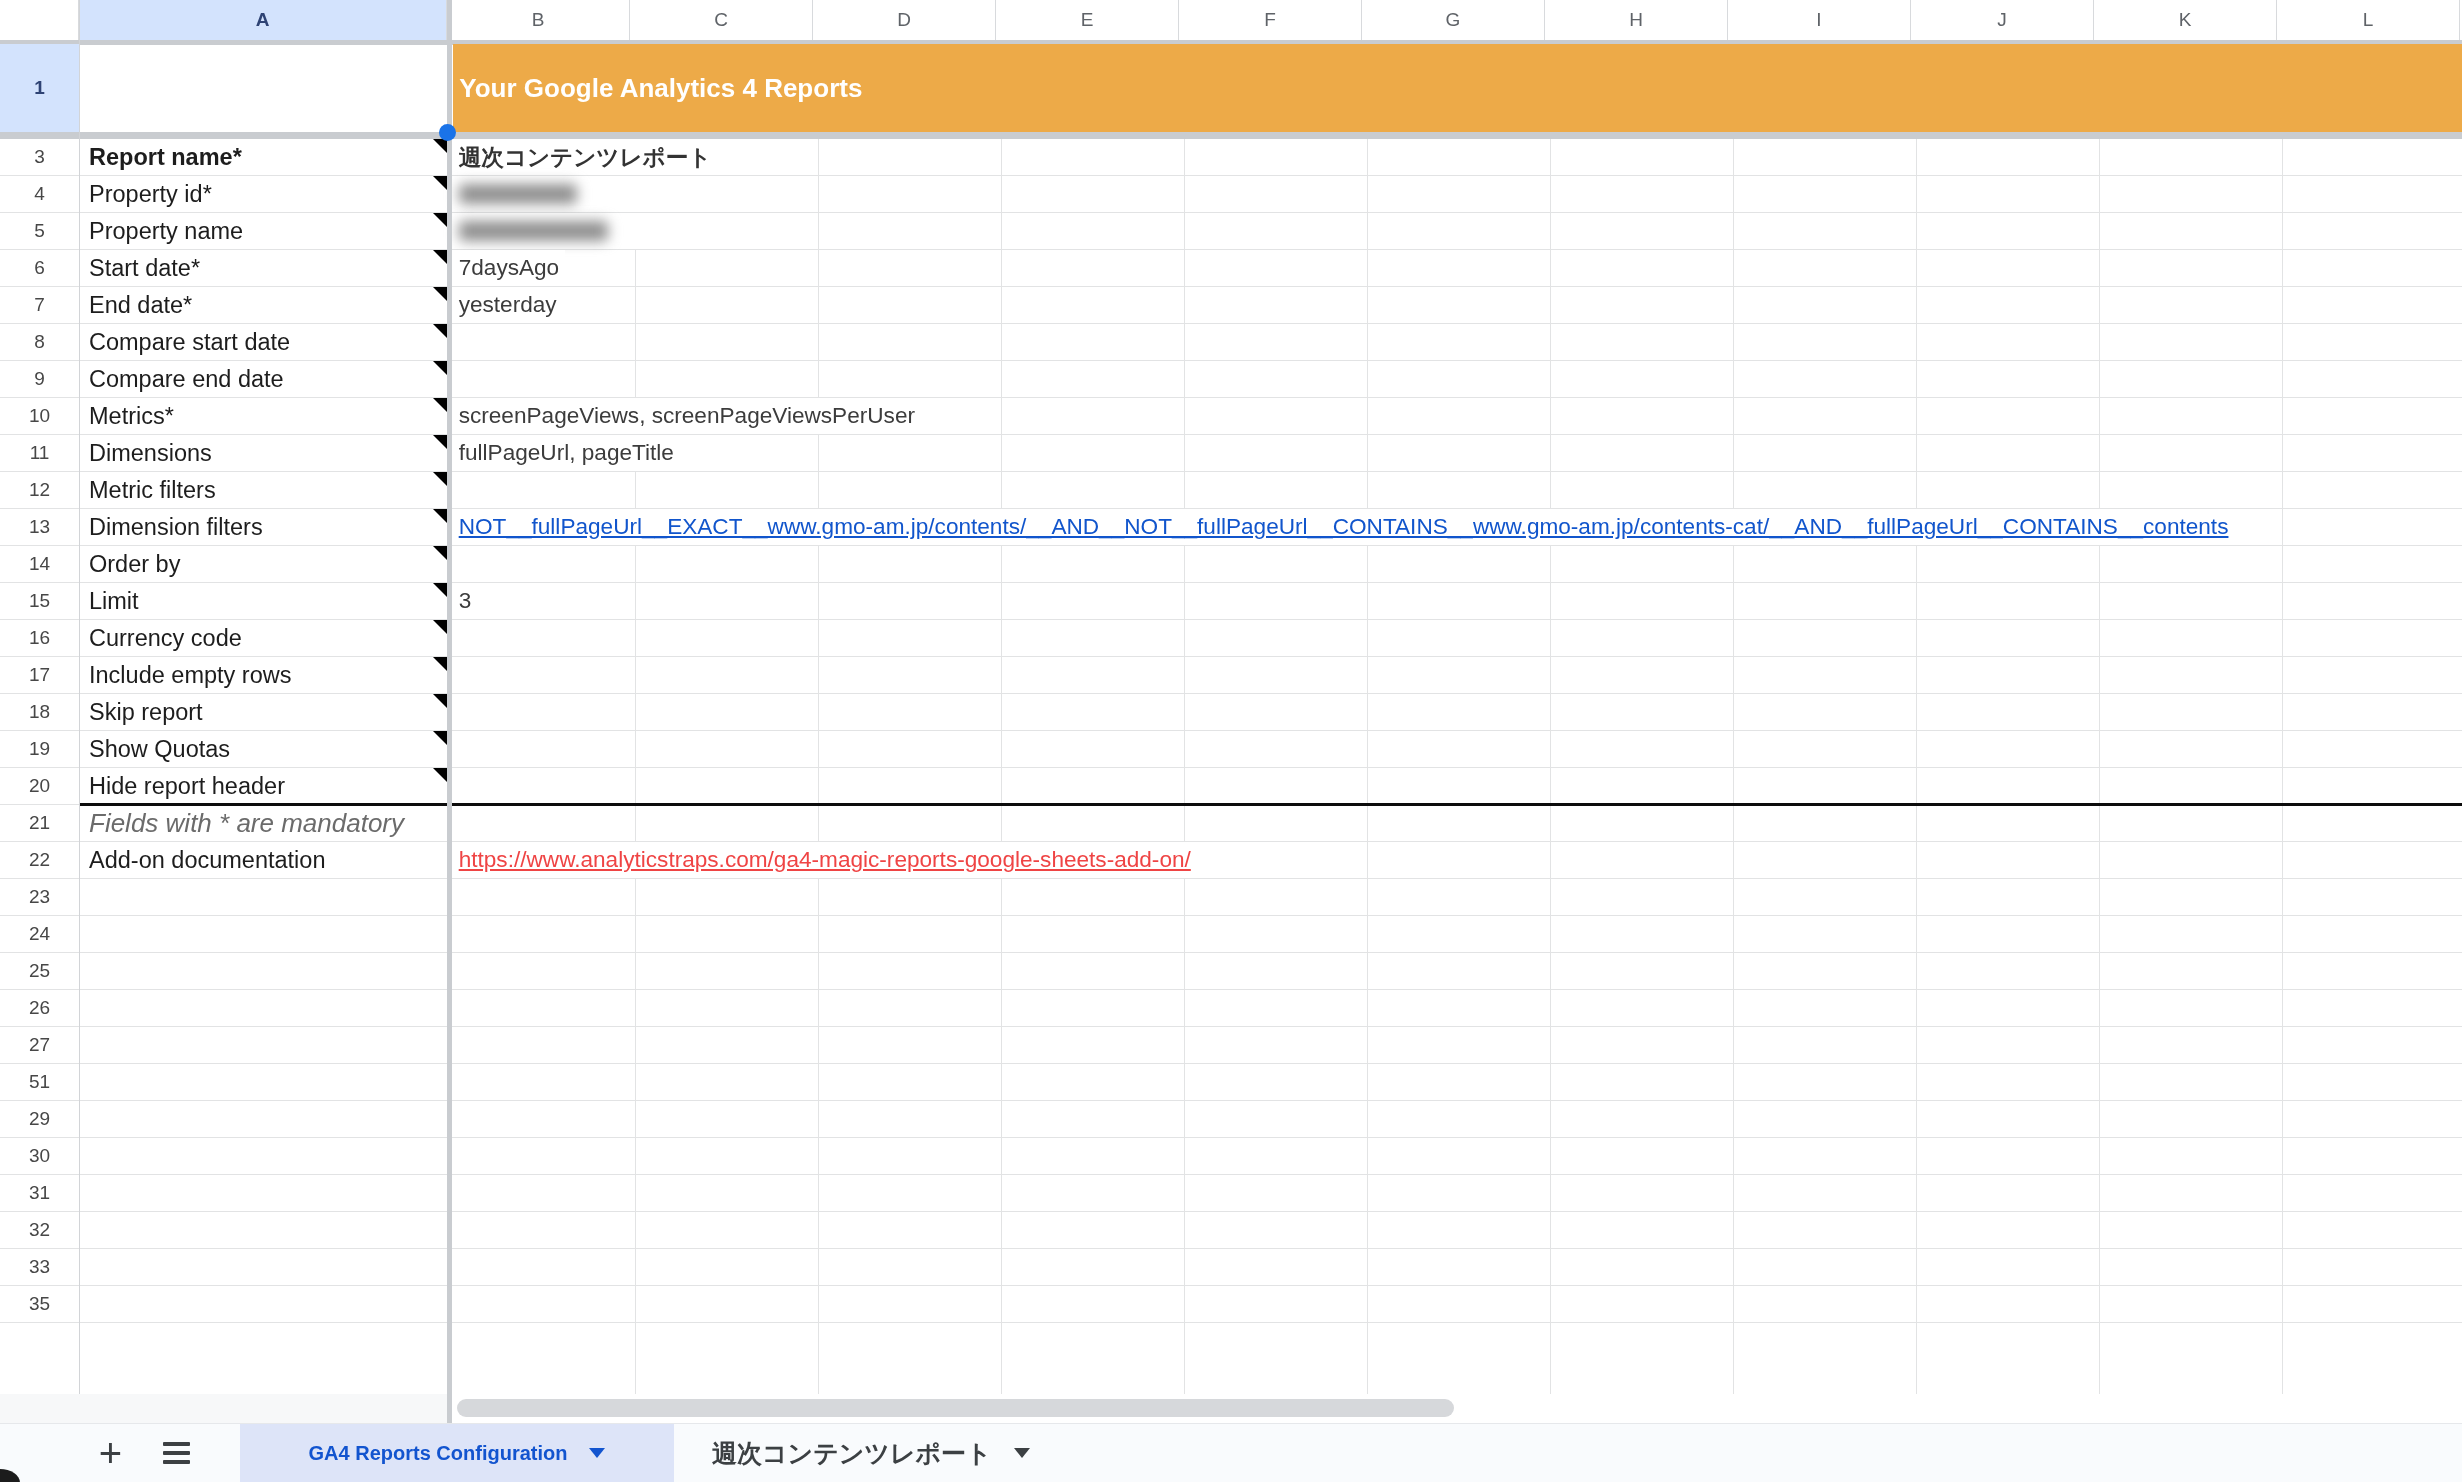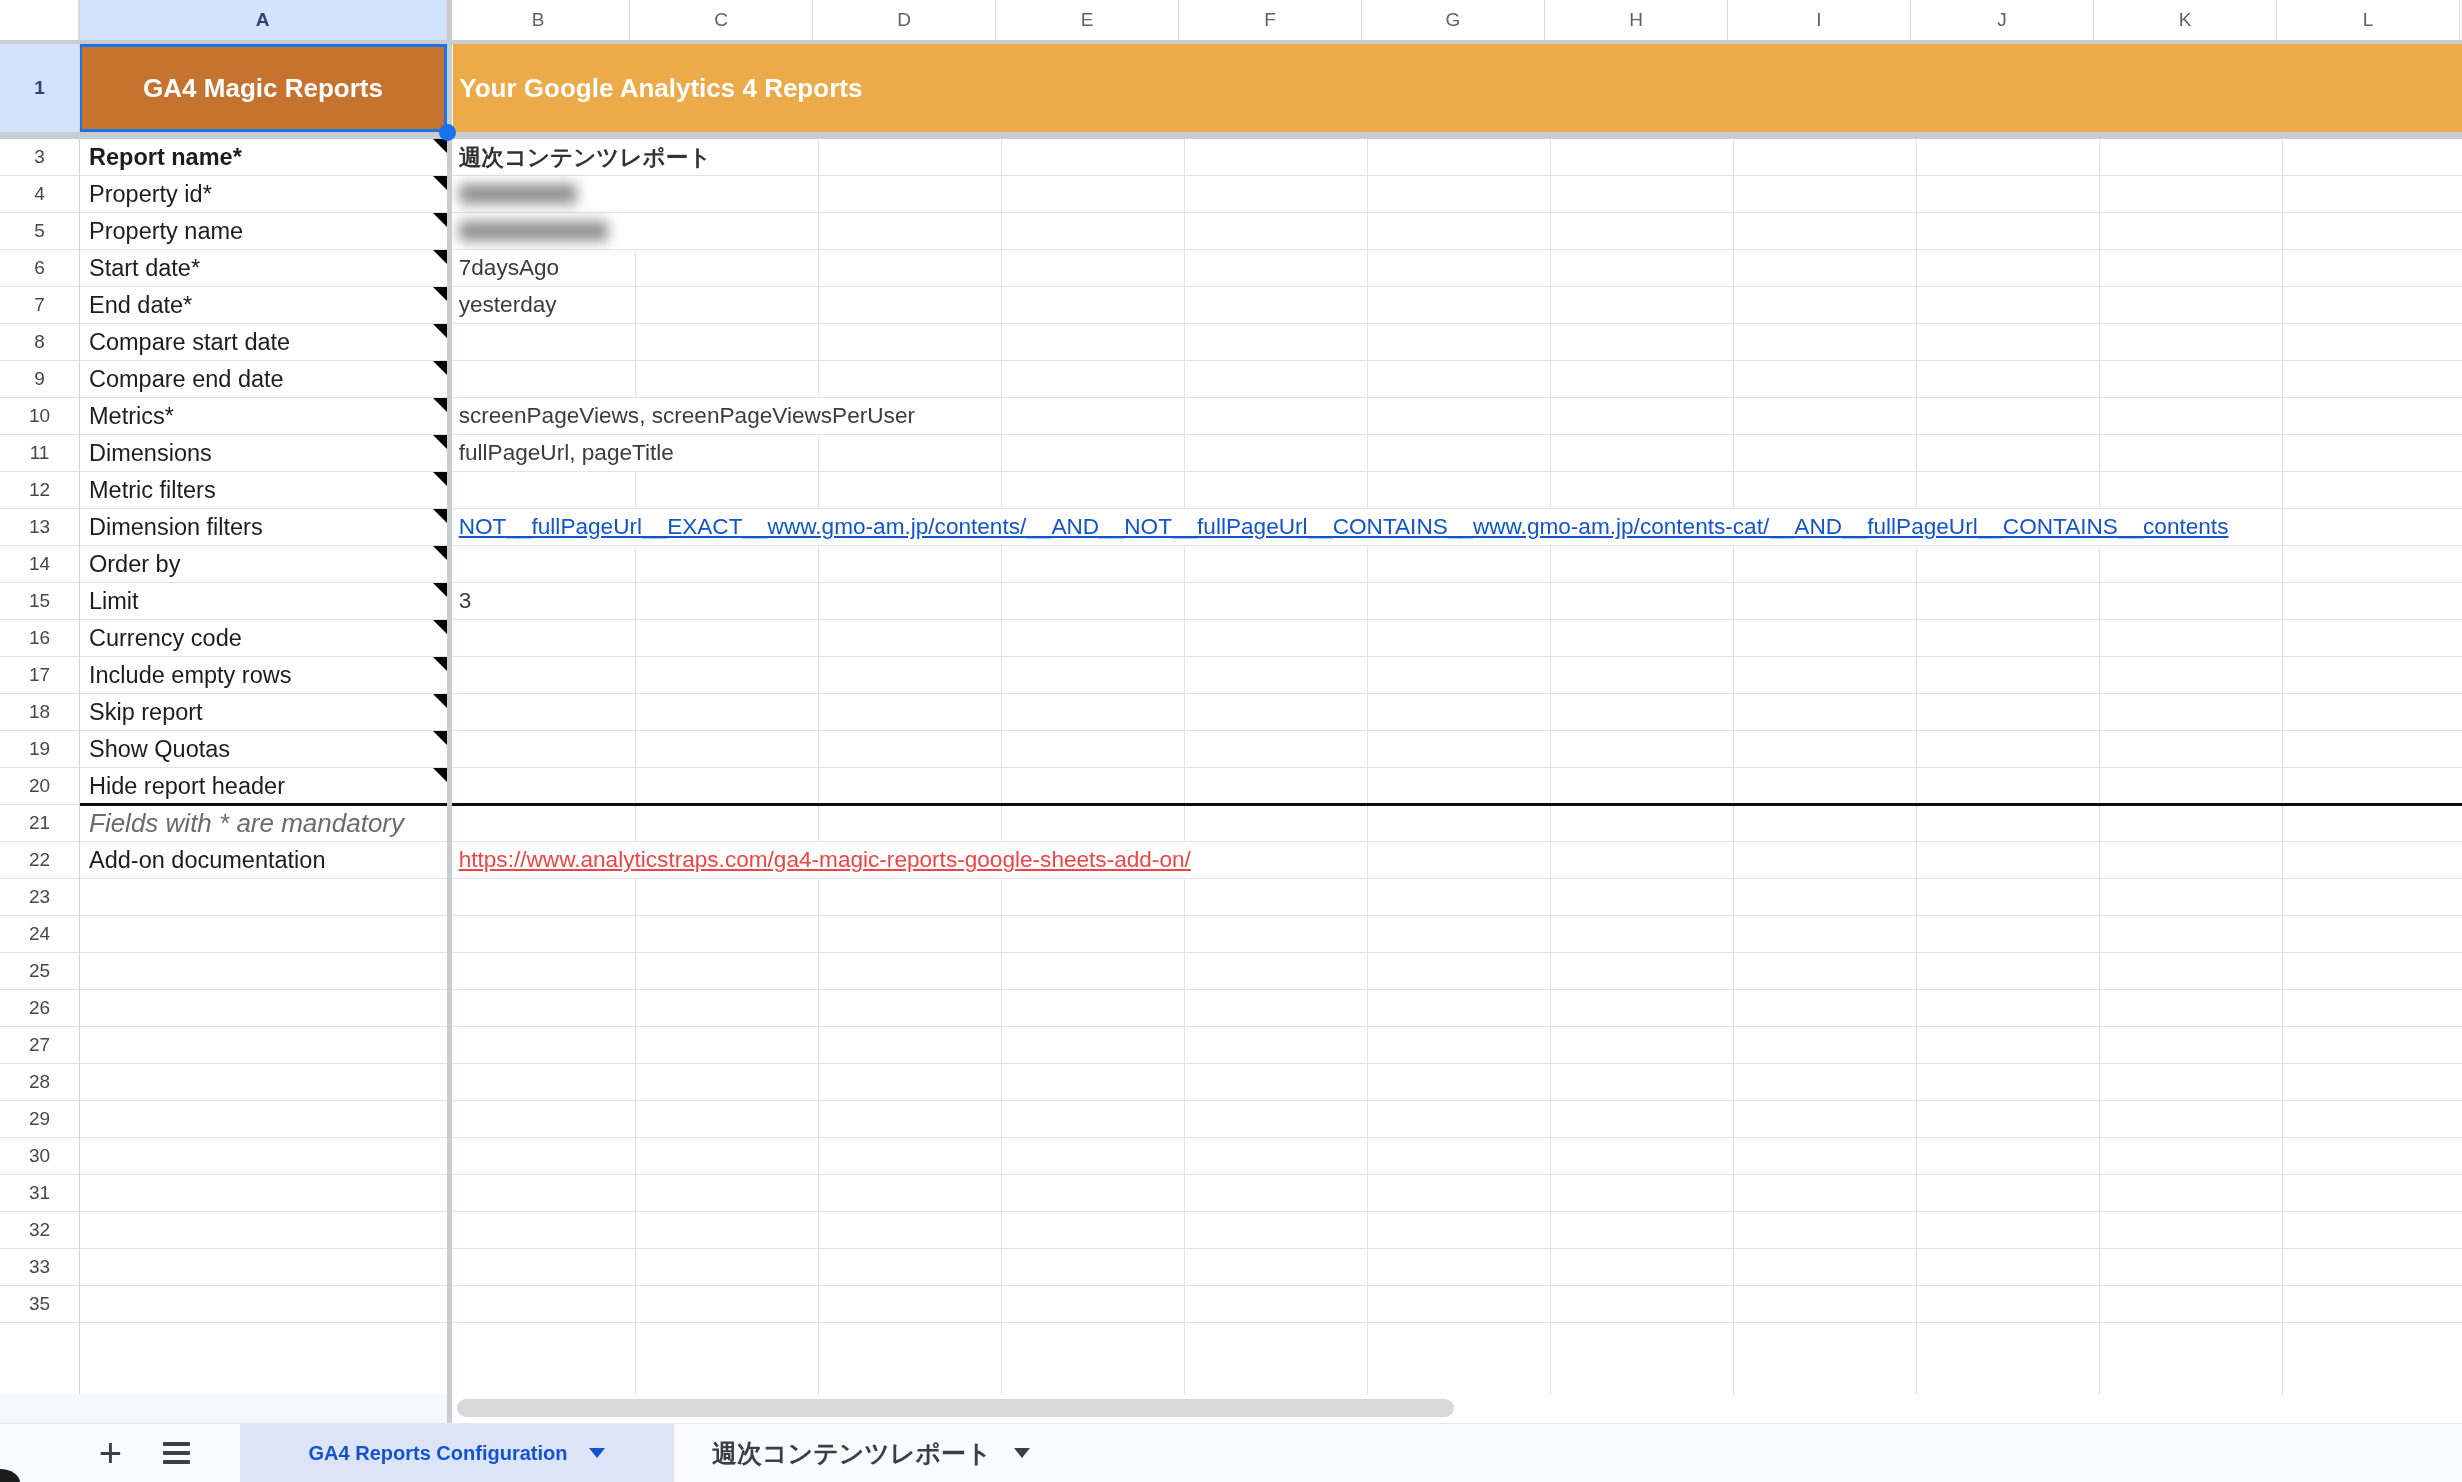--- a/index.html
+++ b/index.html
@@ -106,23 +106,20 @@
       <div class="colhdr" style="width: 183px;">I</div>
       <div class="colhdr" style="width: 183px;">J</div>
       <div class="colhdr" style="width: 183px;">K</div>
       <div class="colhdr" style="width: 183px;">L</div>
     </div>
 
   <div class="hband" id="band-top"></div>
 
   <div id="row1">
     <div id="row1-num">1</div>
-    <div id="cell-a1">
-      <span>GA4 Magic Reports</span>
-    </div>
     <div id="cell-b1">
       <span>Your Google Analytics 4 Reports</span>
     </div>
   </div>
 
   <div class="hband" id="band-hiddenrow"></div>
 
   <div id="grid-underlay"></div>
   <div id="rows">
       <div class="row">
@@ -291,21 +288,21 @@
       <div class="row">
         <div class="rnum">25</div>
       </div>
       <div class="row">
         <div class="rnum">26</div>
       </div>
       <div class="row">
         <div class="rnum">27</div>
       </div>
       <div class="row">
-        <div class="rnum">28</div>
+        <div class="rnum">51</div>
       </div>
       <div class="row">
         <div class="rnum">29</div>
       </div>
       <div class="row">
         <div class="rnum">30</div>
       </div>
       <div class="row">
         <div class="rnum">31</div>
       </div>

